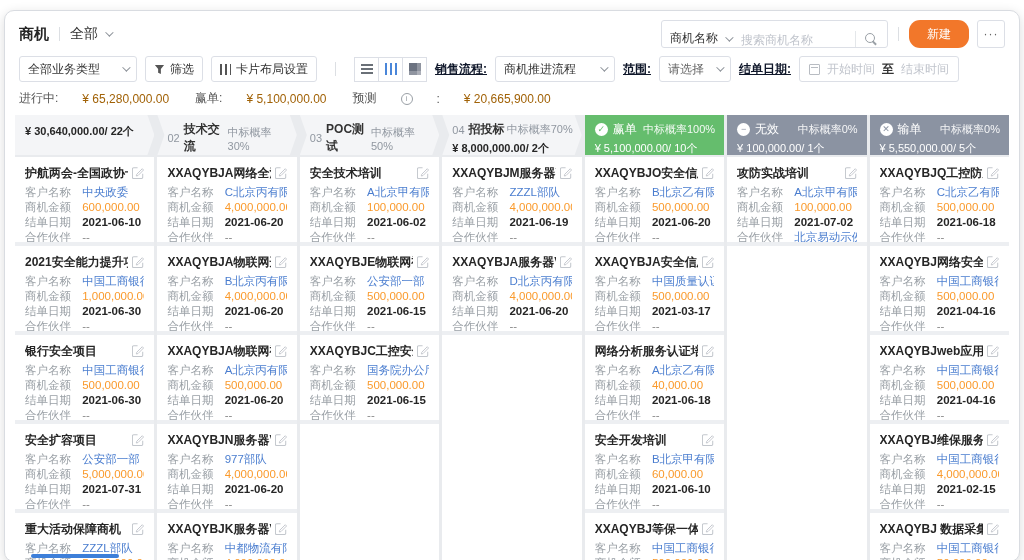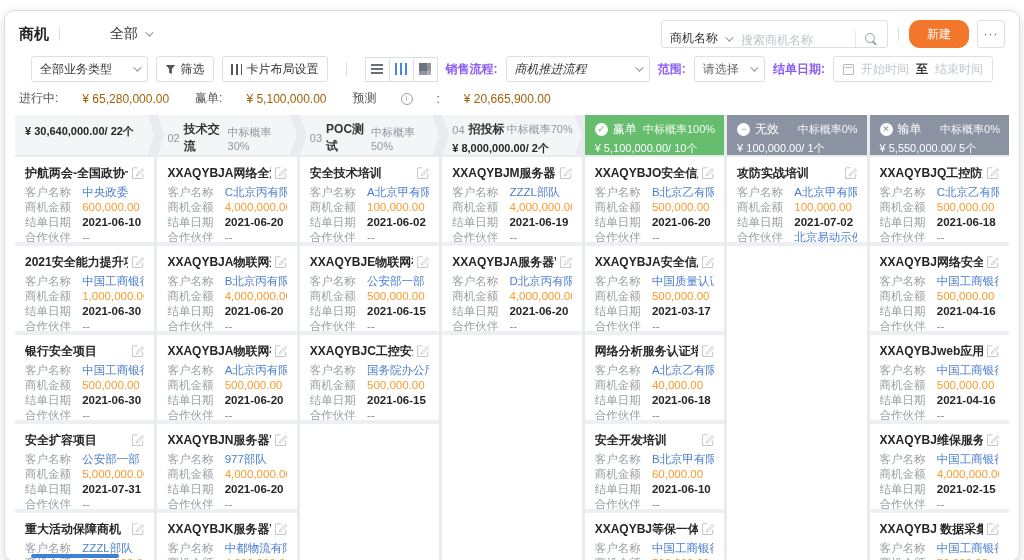--- a/index.html
+++ b/index.html
@@ -6,62 +6,62 @@
   html,body { width:1024px; height:560px; overflow:hidden; background:#fff;
     font-family:"Liberation Sans","DejaVu Sans",sans-serif; font-size:12px; color:#333; }
   .frame { position:absolute; left:4px; top:10px; width:1016px; height:552px;
     border:1px solid #d9dce1; border-radius:10px; box-shadow:0 3px 12px rgba(0,0,0,.14);
     background:#fff; overflow:hidden; display:flex; flex-direction:column; }
 
   
   .hd { display:flex; align-items:center; padding:9px 14px 5px; }
   .hd-title { font-size:15px; font-weight:bold; color:#262626; }
   .vdiv { width:1px; height:14px; background:#dcdfe3; margin:0 10px; }
-  .hd-view { font-size:14px; color:#333; display:flex; align-items:center; cursor:pointer;margin-left:40px; }
+  .hd-view { font-size:14px; color:#333; display:flex; align-items:center; cursor:pointer; }
   .chev { display:inline-block; width:6px; height:6px; border-right:1.4px solid #8a9097;
     border-bottom:1.4px solid #8a9097; transform:rotate(45deg) translateY(-2px); margin-left:7px; }
   .hd-right { margin-left:auto; display:flex; align-items:center; }
   .search-group { display:flex; align-items:flex-end; border:1px solid #dcdfe6; border-radius:3px;
     height:28px; padding:0 8px; }
   .search-sel { display:flex; align-items:center; color:#333; cursor:pointer; padding-right:10px; }
   .search-input { border:none; outline:none; width:112px; font-size:12px; color:#333; }
   .search-input::placeholder { color:#c0c4cc; }
   .search-sep { width:1px; height:16px; background:#e4e7ea; margin:0 8px 0 2px; }
   .search-icon { position:relative; width:15px; height:15px; display:inline-block; cursor:pointer; }
   .search-icon::before { content:""; position:absolute; width:8px; height:8px;
     border:1.5px solid #9aa0a6; border-radius:50%; left:1px; top:1px; }
   .search-icon::after { content:""; position:absolute; width:5px; height:1.5px;
     background:#9aa0a6; transform:rotate(45deg); left:8px; top:10px; }
   .btn-new { background:#f2772a; color:#fff; border:none; border-radius:11px; height:28px;
     padding:0 18px; font-size:12px; margin-left:0; cursor:pointer; }
   .btn-more { width:28px; height:28px; border:1px solid #dcdfe6; border-radius:3px; background:#fff;
     color:#666; margin-left:8px; cursor:pointer; font-size:12px; letter-spacing:1px; line-height:1; }
 
   
-  .tb { display:flex; align-items:center; padding:3px 26px 5px; gap:8px; white-space:nowrap; }
+  .tb { display:flex; align-items:center; padding:3px 14px 5px; gap:8px; white-space:nowrap; }
   .sel, .btn { display:flex; align-items:center; border:1px solid #dcdfe6; border-radius:3px;
     height:26px; padding:0 8px; background:#fff; color:#333; cursor:pointer; font-size:12px; }
   .sel .chev { margin-left:auto; }
   .sel-business { width:118px; }
-  .sel-process { width:146px;font-style:italic; }
+  .sel-process { width:120px; }
   .sel-scope { width:72px; color:#666; }
   .icon-funnel { margin-right:5px; display:inline-flex; }
   .icon-bars { width:11px; height:11px; margin-right:5px;
     background:repeating-linear-gradient(90deg,#555 0 2px,transparent 2px 5px); }
   .toggle-group { display:flex; }
   .toggle { width:25px; height:25px; border:1px solid #dcdfe6; background:#fff; display:flex;
     align-items:center; justify-content:center; cursor:pointer; }
   .toggle + .toggle { margin-left:-1px; }
   .icon-rows { width:12px; height:10px;
     background:repeating-linear-gradient(#6a7077 0 2px,transparent 2px 4px); }
   .icon-kanban { width:12px; height:12px;
     background:repeating-linear-gradient(90deg,#4a86d9 0 2px,transparent 2px 5px); }
   .icon-grid { width:12px; height:12px; background:#6b7280;
     box-shadow: inset 0 -4px 0 rgba(255,255,255,.25), inset -4px 0 0 rgba(255,255,255,.25); }
-  .tb-label { color:#8b5cf6; font-weight:bold; }
+  .tb-label { color:#0f172a; font-weight:bold;text-decoration:underline; }
   .date-range { display:flex; align-items:center; border:1px solid #dcdfe6; border-radius:3px;
     height:26px; padding:0 9px; gap:7px; }
   .cal-icon { width:11px; height:11px; border:1px solid #b8bcc2; border-radius:1px; position:relative; }
   .cal-icon::before { content:""; position:absolute; left:1px; right:1px; top:2px; height:1px; background:#b8bcc2; }
   .ph { color:#c0c4cc; }
   .date-to { color:#333; font-weight:bold; }
 
   
   .stats { display:flex; align-items:center; padding:3px 14px 8px; gap:26px; font-size:12px; }
   .stat { display:flex; align-items:center; gap:24px; }

